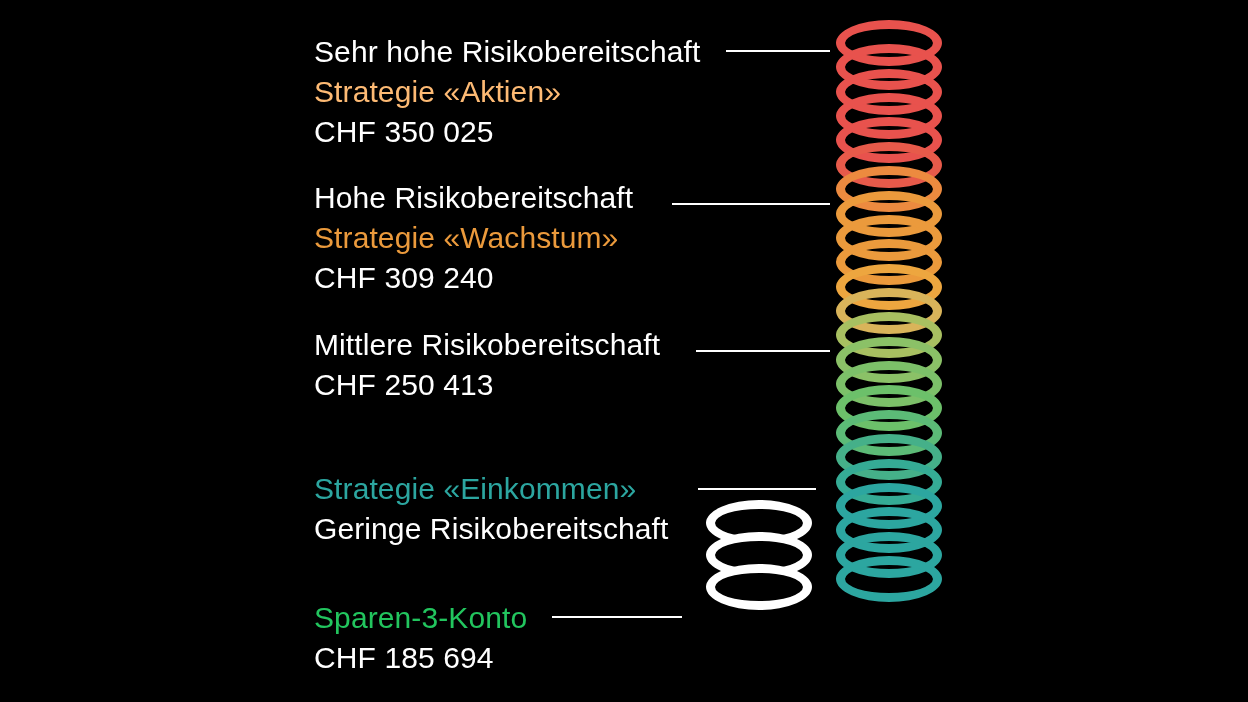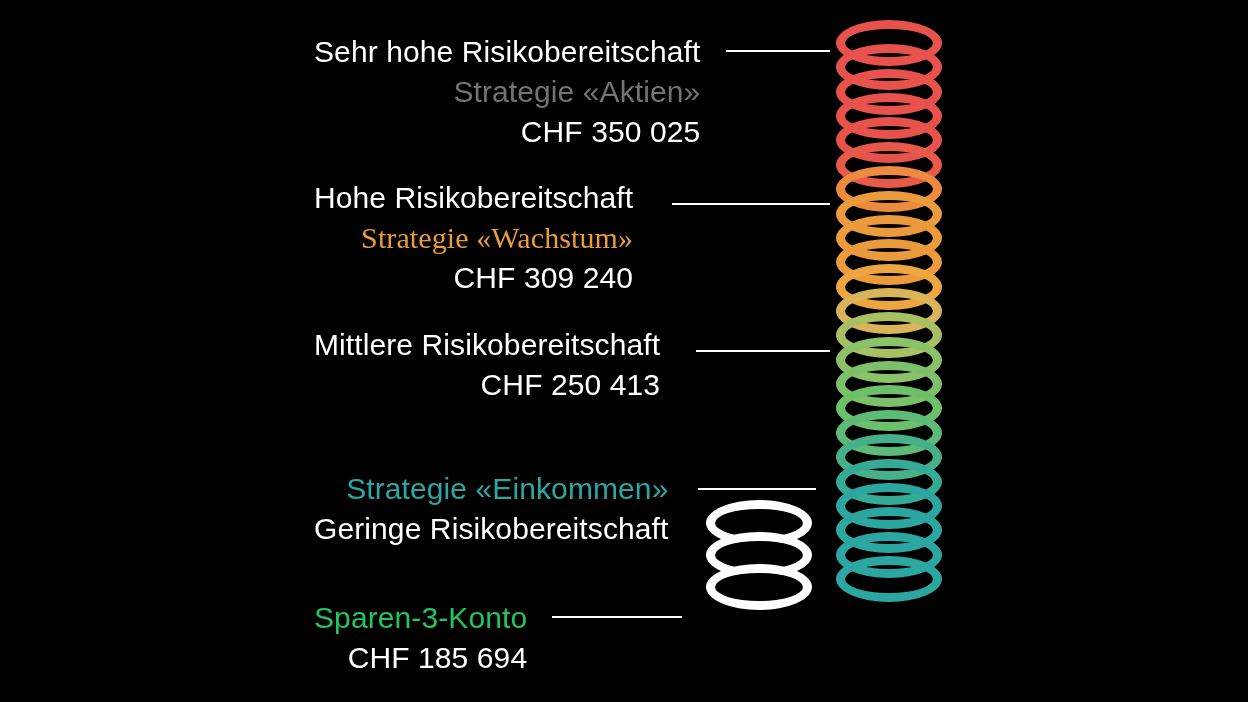--- a/index.html
+++ b/index.html
@@ -27,21 +27,20 @@
   .label-group {
     position: absolute;
     text-align: left;
     white-space: nowrap;
   }
   .label-line {
     font-size: 30px;
     line-height: 40px;
     letter-spacing: 0.1px;
     color: #ffffff;
-    text-align: right;
   }
   .label-line.strategy {  }
 
   
   .leader {
     position: absolute;
     height: 2px;
     background: #ffffff;
   }
 
@@ -122,27 +121,27 @@
     </div>
 
   <div class="leader" style="left:726px; top:50px; width:104px;"></div>
   <div class="leader" style="left:672px; top:203px; width:158px;"></div>
   <div class="leader" style="left:696px; top:350px; width:134px;"></div>
   <div class="leader" style="left:698px; top:488px; width:118px;"></div>
   <div class="leader" style="left:552px; top:616px; width:130px;"></div>
 
   <div class="label-group" style="left:314px; top:32px;">
     <div class="label-line">Sehr hohe Risikobereitschaft</div>
-    <div class="label-line strategy" style="color:#737373;">Strategie «Aktien»</div>
+    <div class="label-line strategy" style="color:#fdba74;">Strategie «Aktien»</div>
     <div class="label-line">CHF 350 025</div>
   </div>
 
   <div class="label-group" style="left:314px; top:178px;">
     <div class="label-line">Hohe Risikobereitschaft</div>
-    <div class="label-line strategy" style="color:#eb9a3c;font-family:Liberation Serif, serif;">Strategie «Wachstum»</div>
+    <div class="label-line strategy" style="color:#eb9a3c;">Strategie «Wachstum»</div>
     <div class="label-line">CHF 309 240</div>
   </div>
 
   <div class="label-group" style="left:314px; top:325px;">
     <div class="label-line">Mittlere Risikobereitschaft</div>
     <div class="label-line">CHF 250 413</div>
   </div>
 
   <div class="label-group" style="left:314px; top:469px;">
     <div class="label-line strategy" style="color:#2ca6a0;">Strategie «Einkommen»</div>

